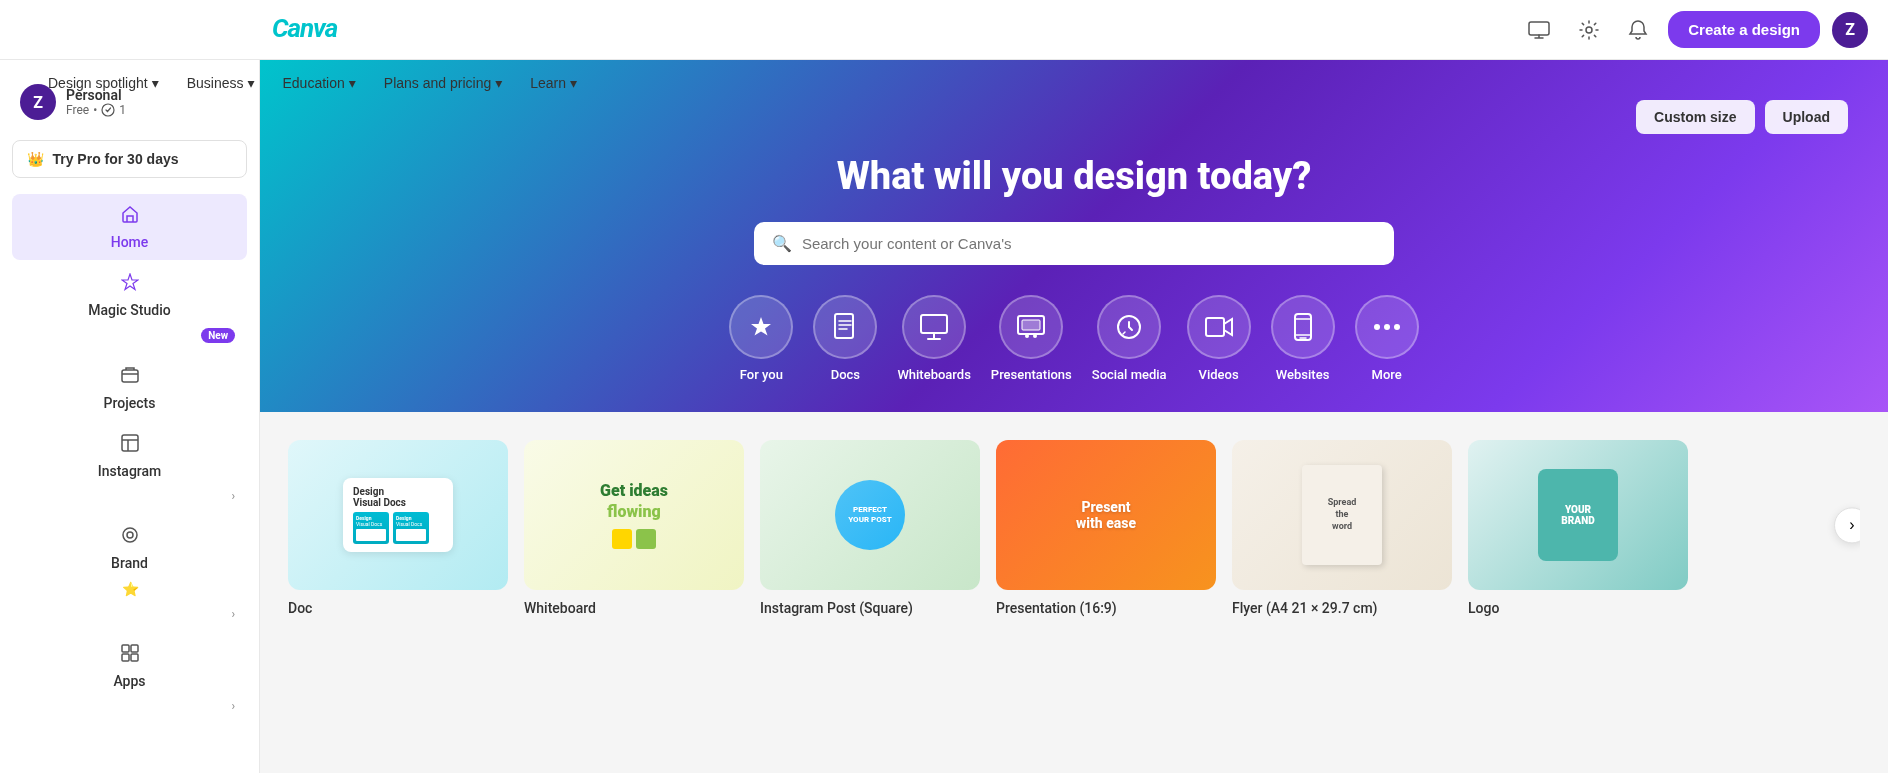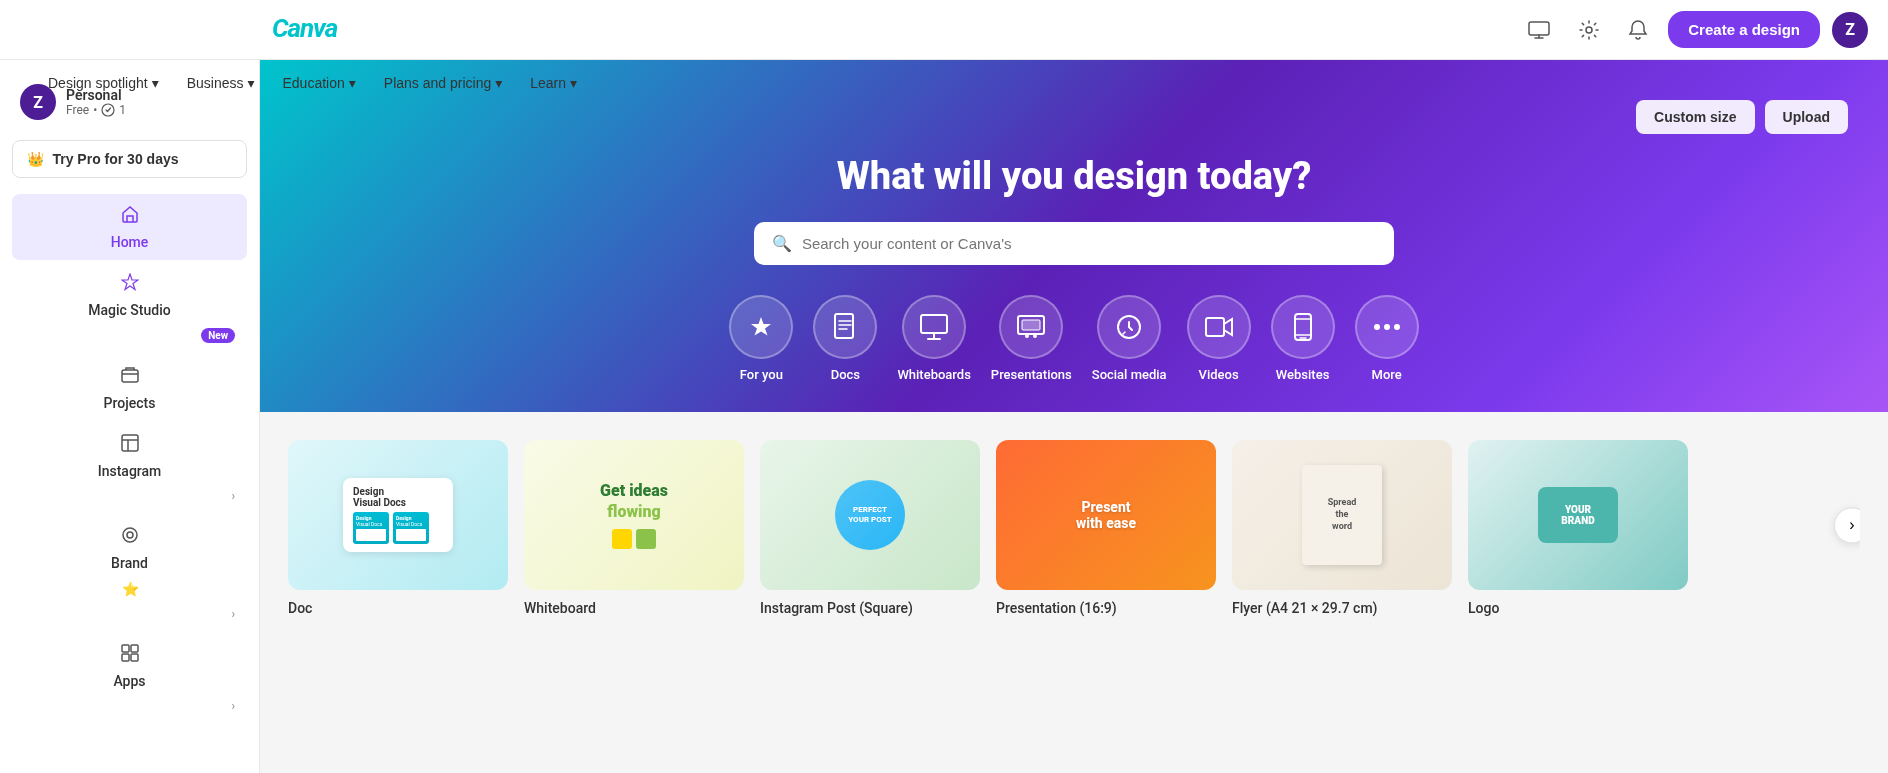--- a/index.html
+++ b/index.html
@@ -131,21 +131,21 @@
     }
     .doc-card-content .doc-header { font-size: 10px; font-weight: 700; color: #333; margin-bottom: 4px; }
 
     .wb-content { font-size: 13px; font-weight: 800; color: #2e7d32; text-align: center; line-height: 1.3; }
     .ig-circle { width: 70px; height: 70px; border-radius: 50%; background: linear-gradient(135deg, #4fc3f7, #29b6f6); display: flex; align-items: center; justify-content: center; color: #fff; font-size: 8px; font-weight: 700; text-align: center; padding: 6px; }
 
     .pres-content { font-size: 14px; font-weight: 800; color: #fff; text-align: center; text-shadow: 0 1px 3px rgba(0,0,0,0.2); }
 
     .flyer-book { background: #f5f0e8; border-radius: 4px; width: 80px; height: 100px; display: flex; align-items: center; justify-content: center; font-size: 8px; text-align: center; color: #555; box-shadow: 2px 2px 6px rgba(0,0,0,0.15); padding: 8px; }
 
-    .logo-content { background: #4db6ac; width: 80px; height: 56px; border-radius: 8px; display: flex; align-items: center; justify-content: center; font-size: 10px; font-weight: 900; color: #fff; text-align: center; }
+    .logo-content { background: #4db6ac; width: 80px; height: 92px; border-radius: 8px; display: flex; align-items: center; justify-content: center; font-size: 10px; font-weight: 900; color: #fff; text-align: center; }
   </style>
 </head>
 <body>
 
 <nav class="topnav">
   <div class="topnav-left">
     <button class="hamburger-btn">
       <svg width="18" height="14" viewBox="0 0 18 14" fill="none">
         <rect y="0" width="18" height="2" rx="1" fill="#555"></rect>
         <rect y="6" width="18" height="2" rx="1" fill="#555"></rect>

